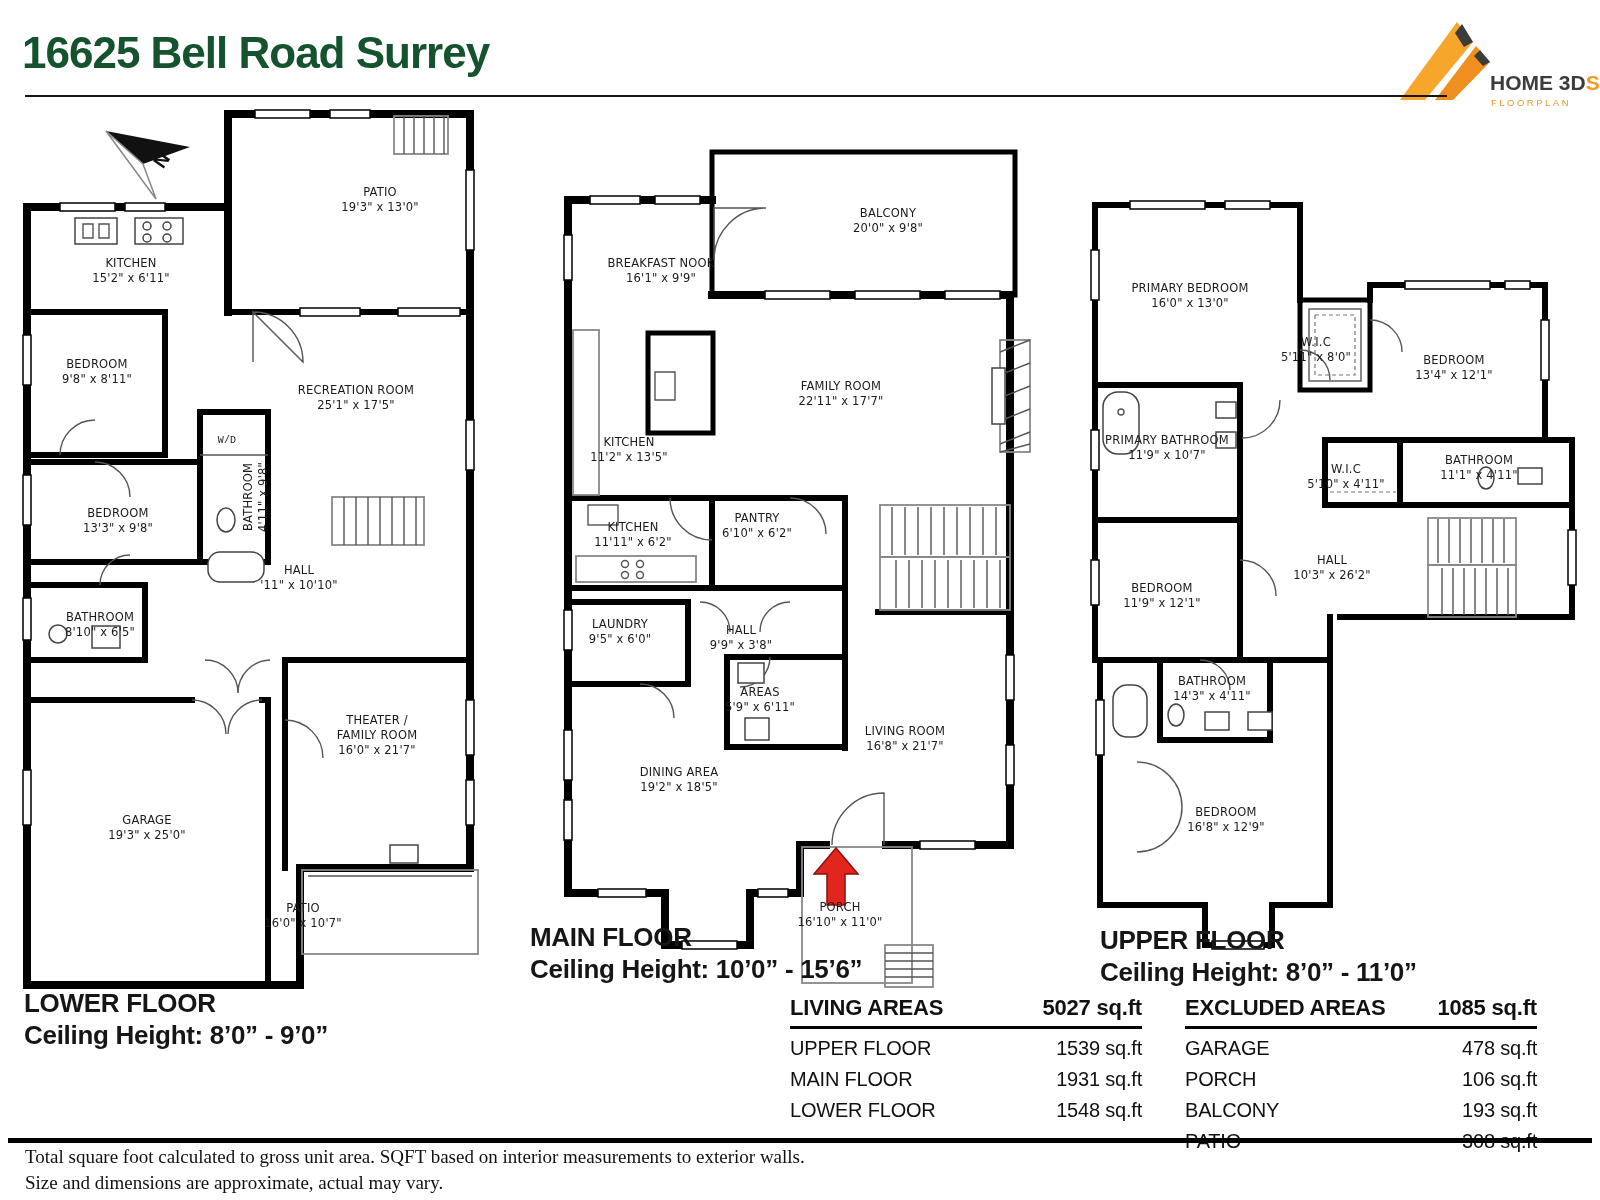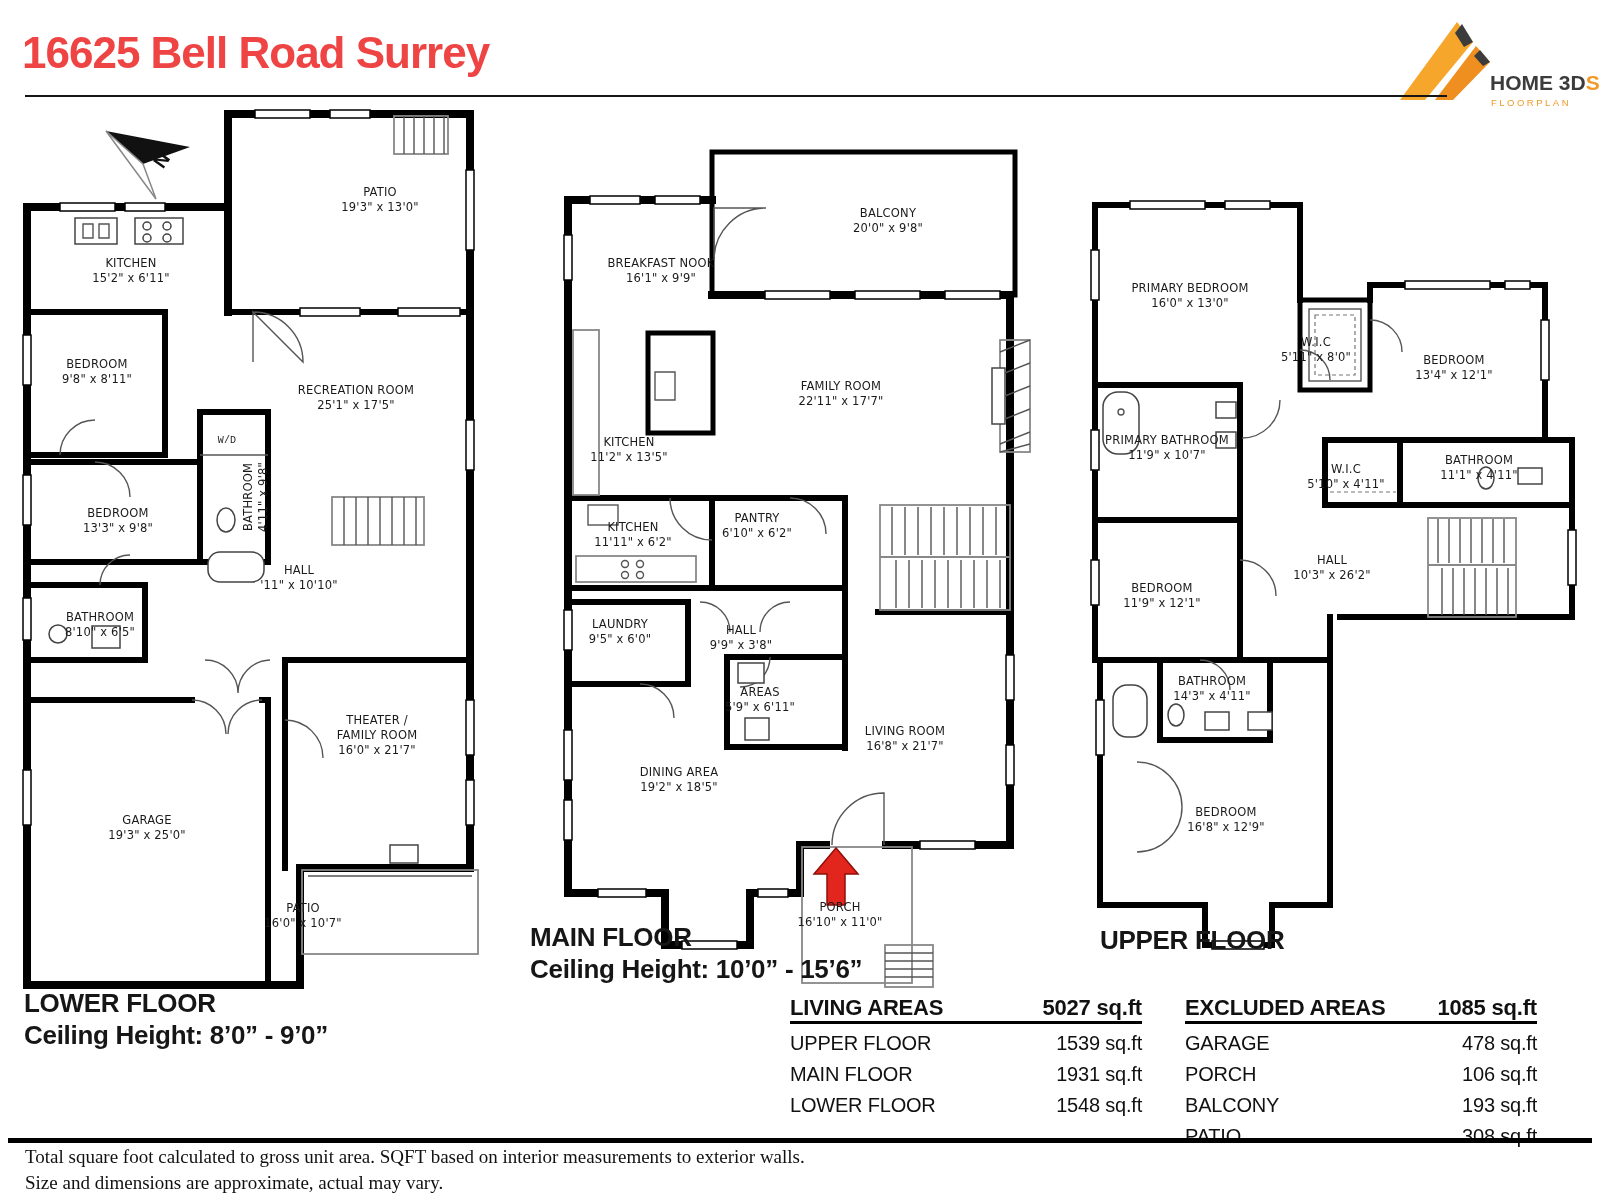--- a/index.html
+++ b/index.html
@@ -17,26 +17,26 @@
   .fix{stroke:#444;stroke-width:1.5;fill:#fff}
   
   .room-label{position:absolute;transform:translate(-50%,-50%);text-align:center;
       font-family:"DejaVu Sans",sans-serif;font-size:11.5px;line-height:1.3;
       color:#1a1a1a;letter-spacing:.2px;white-space:pre-line;}
   .room-label .dims{font-size:11.5px;}
   .room-label.small{font-size:10px;font-family:Liberation Mono, monospace;}
   .room-label.vert{transform:translate(-50%,-50%) rotate(-90deg);}
   .floor-title{position:absolute;font-weight:700;font-size:26px;letter-spacing:-.3px;color:#161616;line-height:1.22;}
   
-  .page-title{position:absolute;left:22px;top:28px;font-weight:700;font-size:44px;letter-spacing:-1px;color:#ef4444;}
+  .page-title{position:absolute;left:22px;top:28px;font-weight:700;font-size:44px;letter-spacing:-1px;color:#14532d;}
   .title-rule{position:absolute;left:25px;top:95px;width:1422px;height:2px;background:#151515;}
   
   .areas-table{position:absolute;width:352px;}
   .at-header{display:flex;justify-content:space-between;font-weight:700;font-size:22px;
-      border-bottom:3px solid #000;letter-spacing:-.2px;align-items:flex-end;}
+      padding-bottom:5px;border-bottom:3px solid #000;letter-spacing:-.2px;align-items:flex-end;}
   .at-row{display:flex;justify-content:space-between;font-size:20px;margin-top:8px;letter-spacing:-.2px;}
   
   .footer-rule{position:absolute;left:8px;top:1138px;width:1584px;height:5px;background:#000;}
   .footer-note{position:absolute;font-family:"Liberation Serif",serif;font-size:19px;color:#111;}
 </style>
 </head>
 <body>
 
 <div class="page">
 
@@ -336,20 +336,21 @@
   <div class="floor-title" style="left:24px;top:988px">
     <div>LOWER FLOOR</div>
       <div>Ceiling Height: 8’0” - 9’0”</div>
     </div>
   <div class="floor-title" style="left:530px;top:922px">
     <div>MAIN FLOOR</div>
       <div>Ceiling Height: 10’0” - 15’6”</div>
     </div>
   <div class="floor-title" style="left:1100px;top:925px">
     <div>UPPER FLOOR</div>
+      <div>Ceiling Height: 8’0” - 11’0”</div>
     </div>
 
   <div class="areas-table" style="left:790px;top:995px">
     <div class="at-header">
       <span>LIVING AREAS</span>
         <span>5027 sq.ft</span>
       </div>
     <div class="at-row">
       <span>UPPER FLOOR</span>
         <span>1539 sq.ft</span>

